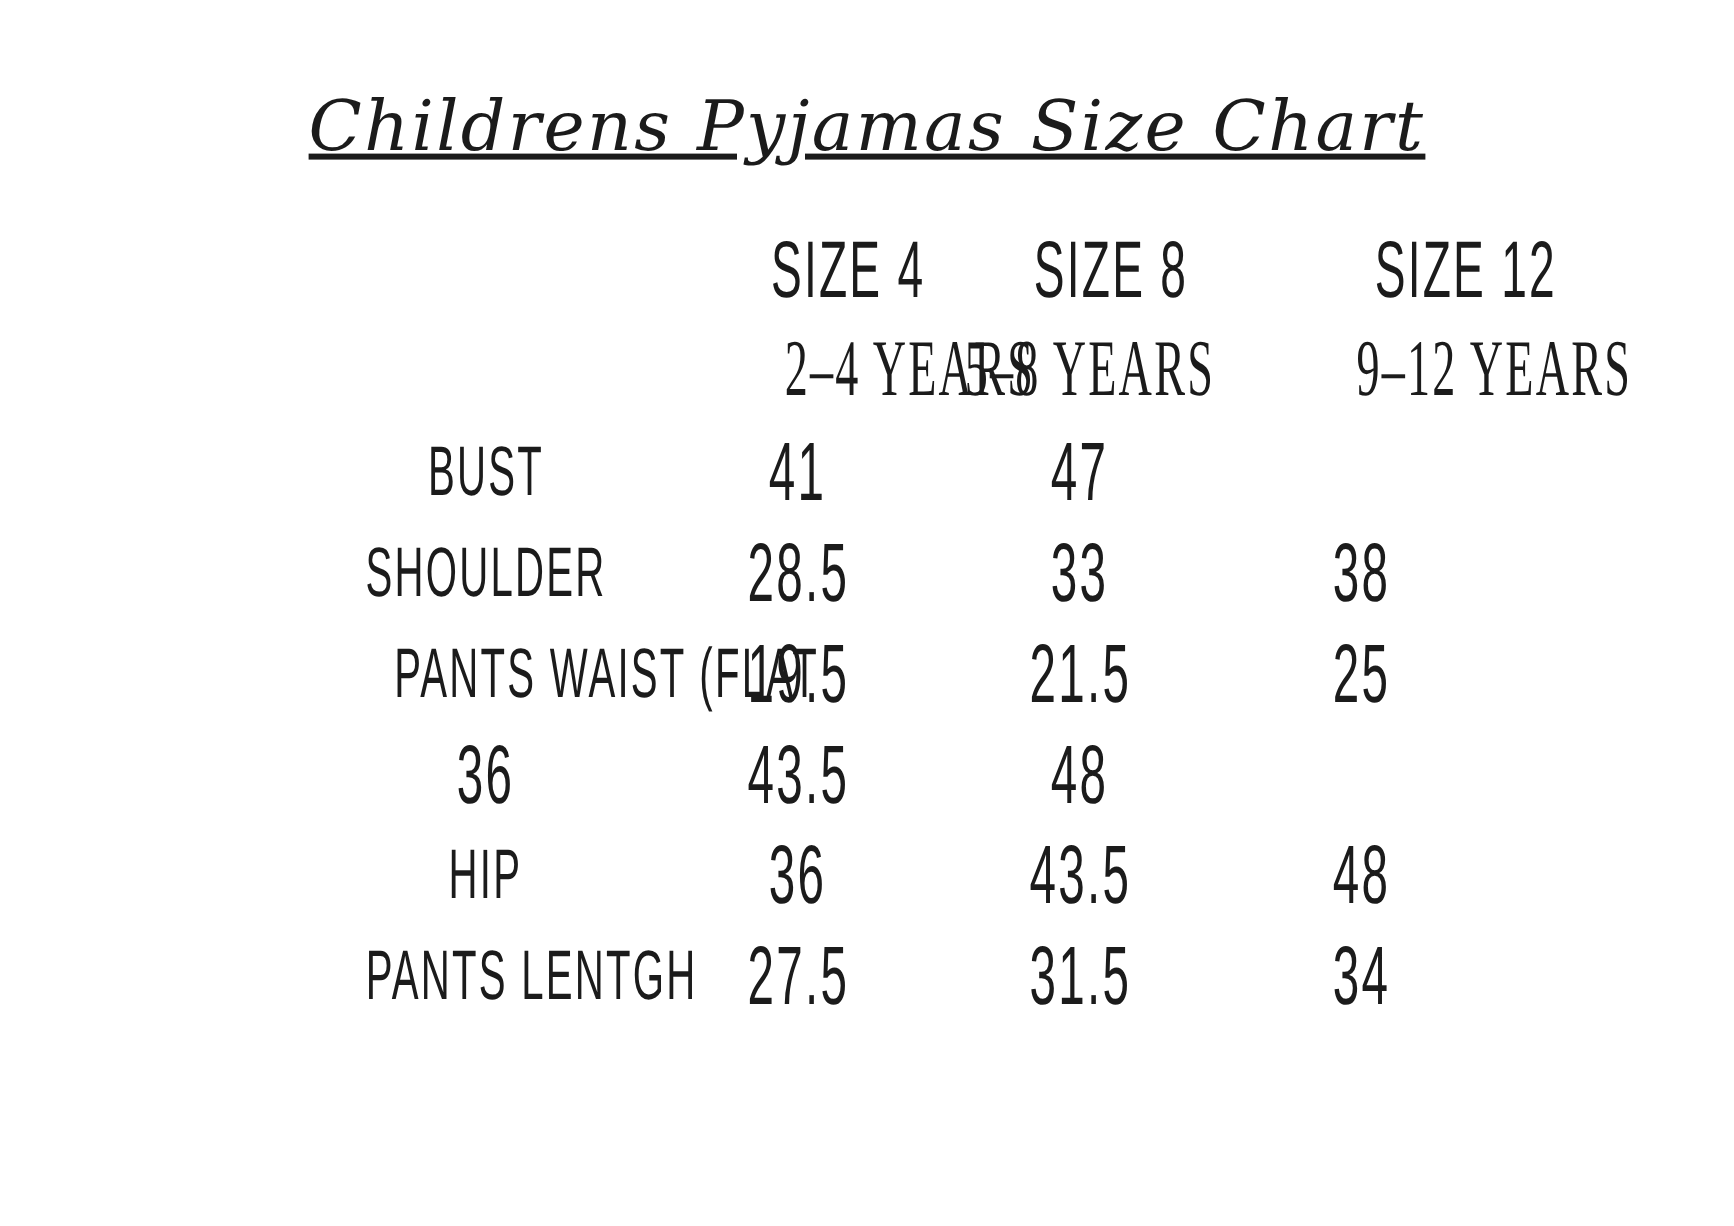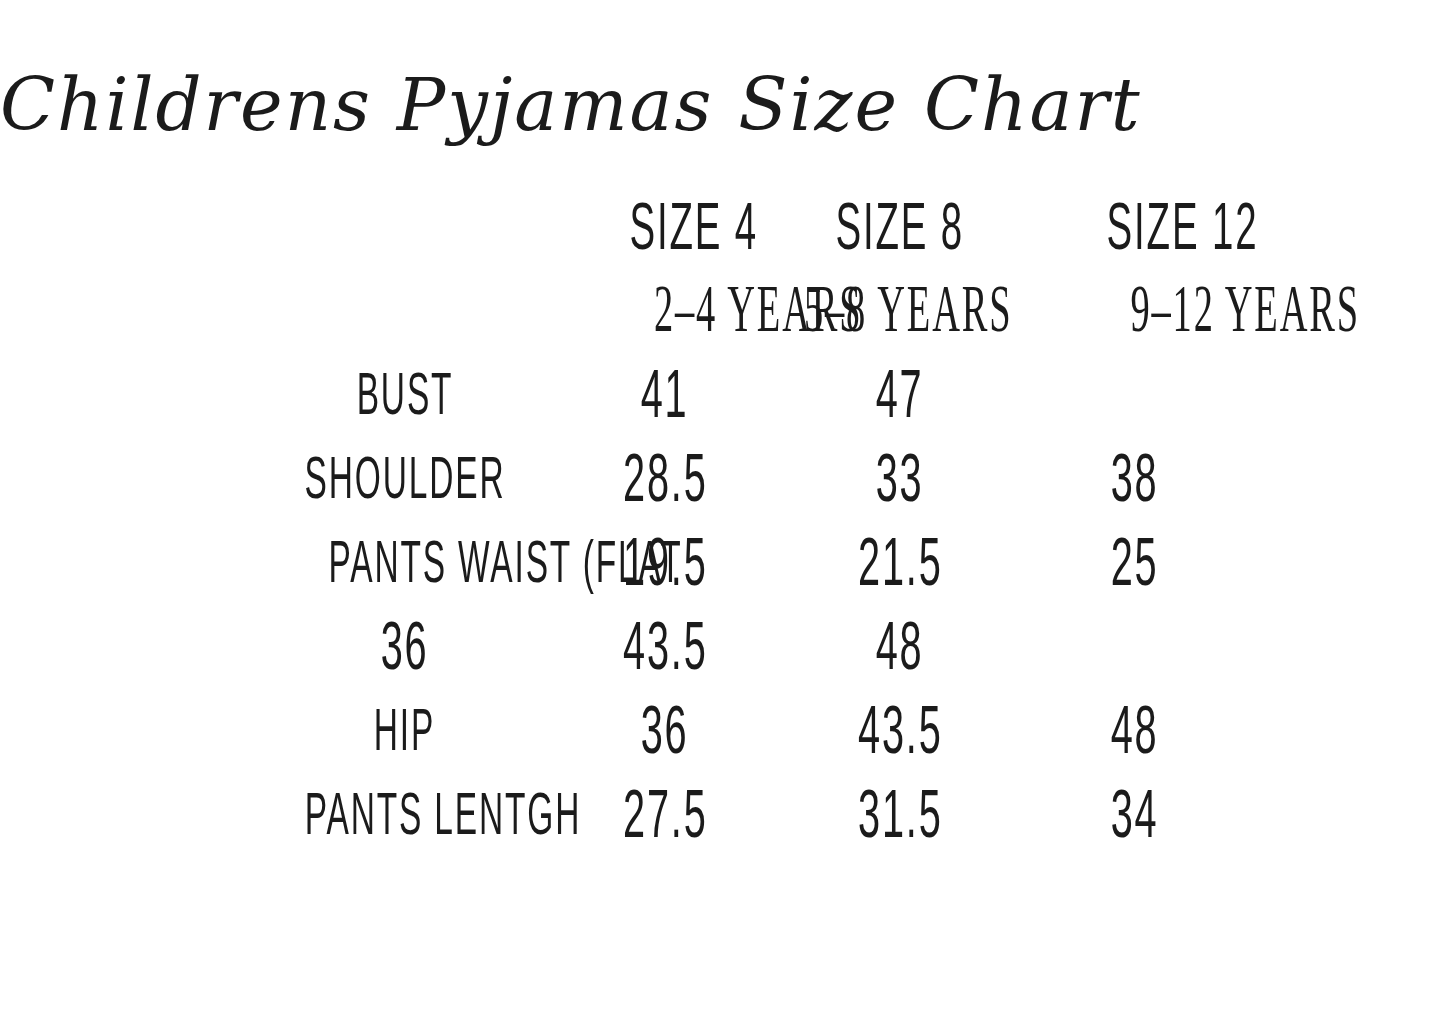--- a/index.html
+++ b/index.html
@@ -15,34 +15,36 @@
   }
   .page {
     width: 1445px;
     height: 1022px;
     background: #ffffff;
   }
   .title {
     font-family: "DejaVu Serif", serif;
     font-style: italic;
     font-weight: 400;
-    font-size: 72px;
+    font-size: 58px;
     letter-spacing: 2px;
+    text-align: center;
     margin: 30px 0 0 0;
     height: 155px;
     line-height: 150px;
     white-space: nowrap;
+    text-decoration: underline;
   }
   .row {
     display: grid;
     grid-template-columns: 370px 150px 320px 150px;
     padding-left: 220px;
     align-items: center;
   }
-  .row-size  { height: 80px; }
+  .row-size  { height: 80px; gap: 13px; }
   .row-age   { height: 86px; font-family: Liberation Serif, serif; }
   .data-row  { height: 84px; }
   .cell { text-align: center; }
   .narrow {
     display: inline-block;
     transform: scale(0.62, 1.08);
     transform-origin: center;
     white-space: nowrap;
     letter-spacing: 3px;
     font-weight: 400;

